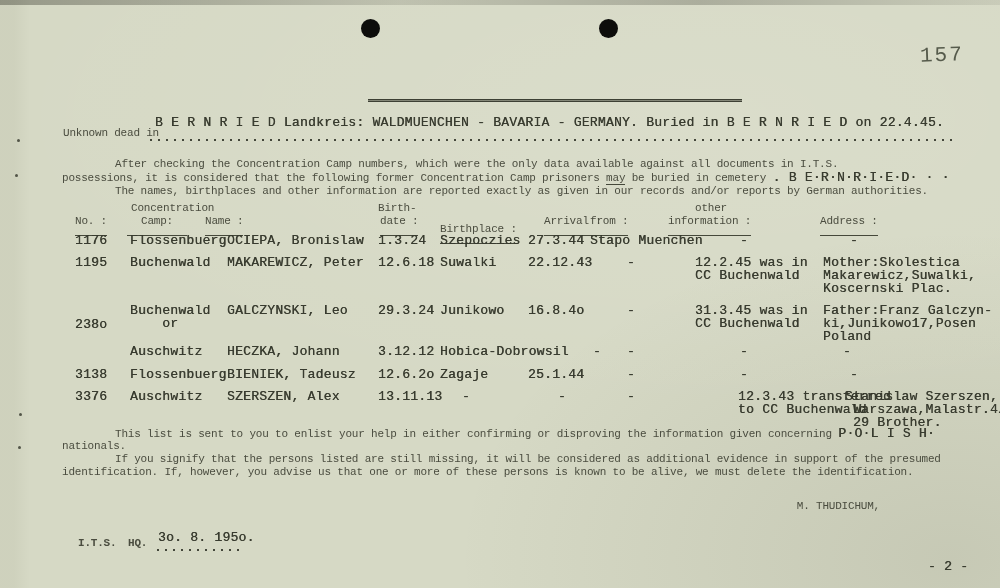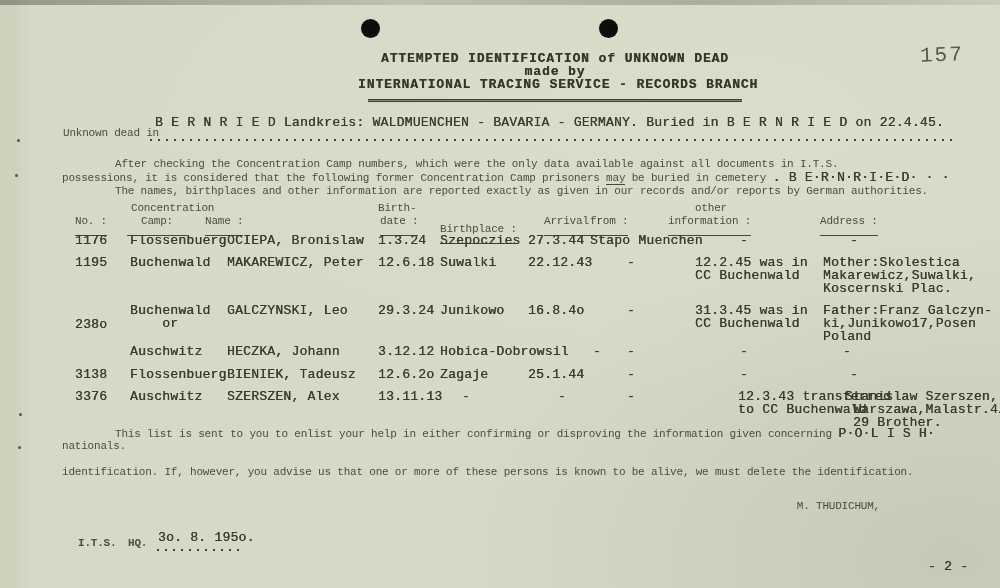--- a/index.html
+++ b/index.html
@@ -65,25 +65,20 @@
 </head>
 <body>
 
 <div class="paper">
   <div class="edge-top"></div>
   <div class="hole left"></div>
   <div class="hole right"></div>
 
   <div class="stamp">157</div>
 
-  <div class="title-block">
-    <div>ATTEMPTED IDENTIFICATION of UNKNOWN DEAD</div>
-    <div>made by</div>
-    <div>INTERNATIONAL TRACING SERVICE - RECORDS BRANCH</div>
-  </div>
   <div class="title-rule"></div>
 
   <div class="abs t-fill" style="left:155px;top:116px;">B E R N R I E D  Landkreis: WALDMUENCHEN - BAVARIA - GERMANY.  Buried in B E R N R I E D  on 22.4.45.</div>
   <div class="abs t-sm" style="left:63px;top:127px;">Unknown dead in</div>
   <div class="dotline" style="left:150px;top:139px;width:806px;"></div>
 
   <div class="abs t-sm" style="left:115px;top:158px;">After checking the Concentration Camp numbers, which were the only data available against all documents in I.T.S.</div>
   <div class="abs t-sm" style="left:62px;top:171px;"><span>possessions, it is considered that the following former Concentration Camp prisoners </span><span class="emph">may</span><span> be buried in cemetery </span><span class="t-fill">. B E·R·N·R·I·E·D· · ·</span></div>
   <div class="abs t-sm" style="left:115px;top:185px;">The names, birthplaces and other information are reported exactly as given in our records and/or reports by German authorities.</div>
 
@@ -179,20 +174,21 @@
     <span class="c-from">-</span>
     <span class="c-other pre">12.3.43 transferred
 to CC Buchenwald</span>
     <span class="c-addr pre">Stanislaw Szerszen,
  Warszawa,Malastr.4/
  29 Brother.</span>
   </div>
 
   <div class="abs t-sm" style="left:115px;top:427px;"><span>This list is sent to you to enlist your help in either confirming or disproving the information given concerning </span><span class="t-fill">P·O·L I S H·</span></div>
   <div class="abs t-sm" style="left:62px;top:440px;">nationals.</div>
+  <div class="abs t-sm" style="left:115px;top:453px;">If you signify that the persons listed are still missing, it will be considered as additional evidence in support of the presumed</div>
   <div class="abs t-sm" style="left:62px;top:466px;">identification.  If, however, you advise us that one or more of these persons is known to be alive, we must delete the identification.</div>
 
   <div class="sig t-sm">
     <div>M. THUDICHUM,</div>
   </div>
 
   <div class="abs t-sm" style="left:78px;top:537px;font-weight:bold;">I.T.S.</div>
   <div class="abs t-sm" style="left:128px;top:537px;font-weight:bold;">HQ.</div>
   <div class="abs t-fill" style="left:158px;top:531px;">3o. 8. 195o.</div>
   <div class="dotline" style="left:157px;top:549px;width:88px;"></div>

